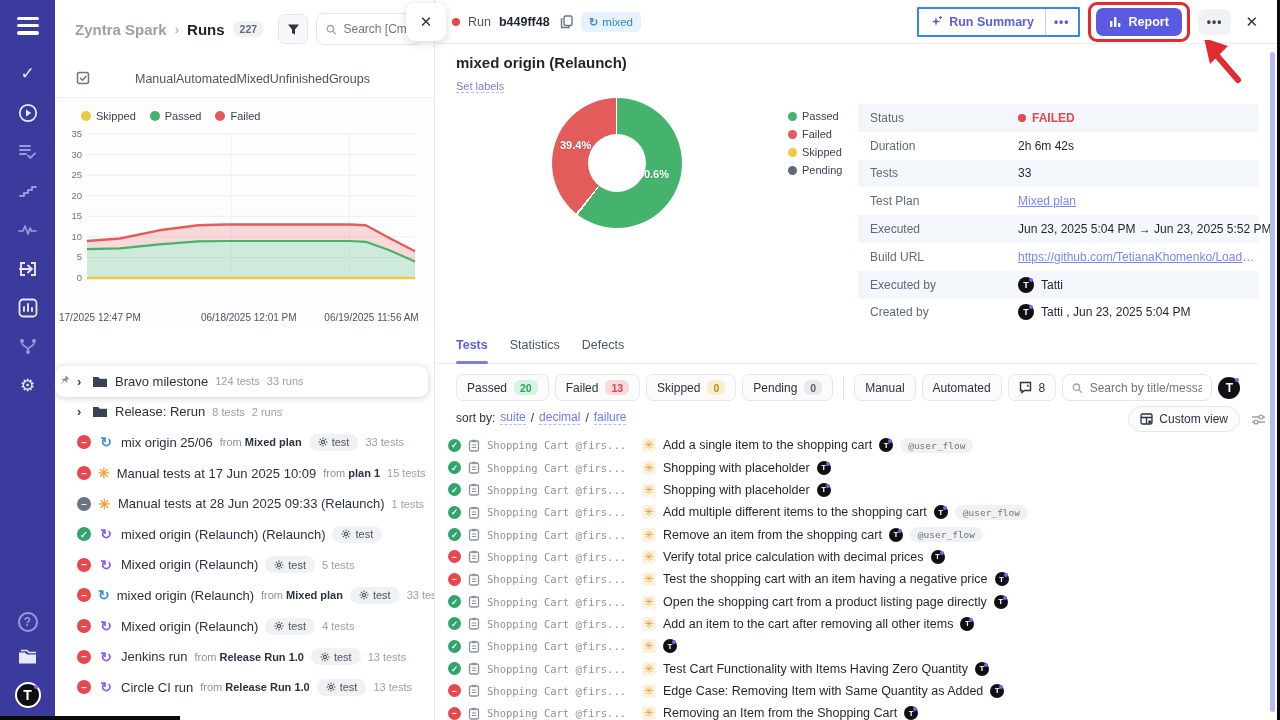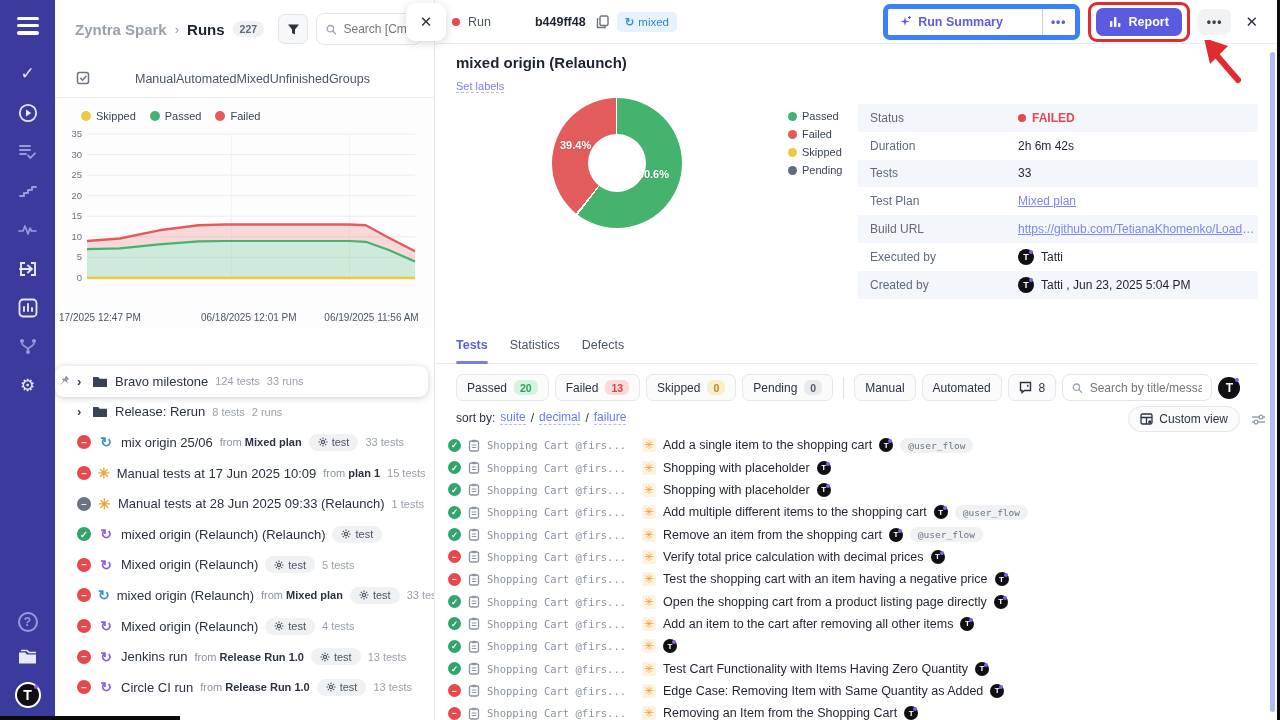--- a/index.html
+++ b/index.html
@@ -79,27 +79,27 @@
   .chip { background:#eff1f3; border-radius:10px; padding:2.5px 9px; font-size:11px; color:#4b5563;
     display:flex; align-items:center; gap:4px; }
   .rcount { font-size:11px; color:#9aa1ab; }
 
   
   .right-panel { position:absolute; left:436px; top:0; width:844px; height:720px; background:#fff; }
   .rp-topbar { height:44px; display:flex; align-items:center; padding:4px 16px; gap:8px;
     border-bottom:1px solid #ececef; }
   .run-dot { width:8px; height:8px; border-radius:50%; background:#e5484d; }
   .run-label { color:#4b5563; font-size:12.5px; }
-  .run-id { color:#1d2430; font-size:12.5px; font-weight:bold;margin-left:36px; }
+  .run-id { color:#1d2430; font-size:12.5px; font-weight:bold; }
   .copy-btn { color:#6b7480; cursor:pointer; display:flex; margin-left:2px; }
   .mixed-badge { background:#e7f2fc; color:#2b87c8; font-size:11.5px; border-radius:5px;
     padding:3px 8px; display:flex; gap:4px; align-items:center; cursor:pointer; }
   .mixed-badge .cyc { font-weight:bold; color:#3b8fe0; }
   .rp-actions { margin-left:auto; display:flex; align-items:center; gap:8px; }
-  .seg-group { display:flex; border:5px solid #3b82f6; border-radius:7px; overflow:hidden;gap:28px; }
+  .seg-group { display:flex; border:2px solid #3b82f6; border-radius:1px; overflow:hidden; }
   .btn-summary { background:#fff; color:#5b5fe0; font-size:12.5px; font-weight:bold; padding:6px 11px;
     display:flex; gap:6px; align-items:center; cursor:pointer; }
   .seg-more { border-left:1px solid #c9ccf4; color:#5b5fe0; font-weight:bold; padding:6px 8px;
     cursor:pointer; font-size:12px; letter-spacing:1px; background:#fff; }
   .report-wrap { position:relative; padding:6px 8px; }
   .btn-report { background:#5a5be0; color:#fff; font-size:12.5px; font-weight:bold; border:none;
     border-radius:7px; padding:7px 13px; display:flex; gap:7px; align-items:center; cursor:pointer; }
   .red-box { position:absolute; inset:0; border:3px solid #e12b30; border-radius:9px; pointer-events:none; }
   .btn-more { background:#f1f2f4; border-radius:7px; padding:6px 9px; color:#3a4354; font-weight:bold;
     font-size:12px; letter-spacing:1px; cursor:pointer; }
@@ -619,20 +619,28 @@
         </div>
         <div class="d-row">
           <span class="d-label">Test Plan</span>
           <span class="d-value">
 
             <a class="d-link">Mixed plan</a>
 
           </span>
         </div>
         <div class="d-row">
+          <span class="d-label">Executed</span>
+          <span class="d-value">
+
+            <span>Jun 23, 2025 5:04 PM → Jun 23, 2025 5:52 PM</span>
+
+          </span>
+        </div>
+        <div class="d-row">
           <span class="d-label">Build URL</span>
           <span class="d-value">
 
             <a class="d-link">https://github.com/TetianaKhomenko/Load-tests-2-...</a>
 
           </span>
         </div>
         <div class="d-row">
           <span class="d-label">Executed by</span>
           <span class="d-value">

